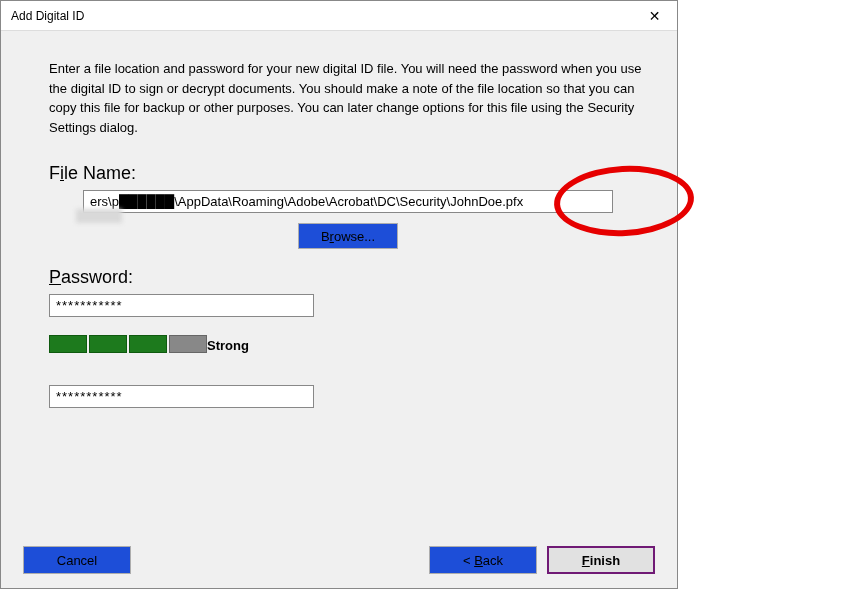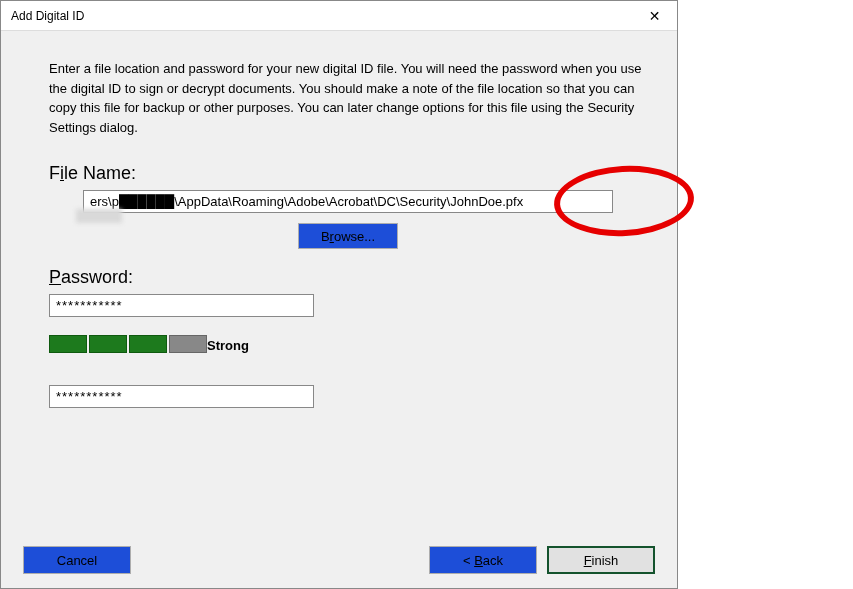--- a/index.html
+++ b/index.html
@@ -152,22 +152,23 @@
     }
     .footer-left {
       display: flex;
     }
     .footer-right {
       margin-left: auto;
       display: flex;
       gap: 10px;
     }
     .btn-primary {
-      border: 2px solid #14532d;
+      border: 2px solid #701a75;
       background: #e1e1e1;
+      font-weight: bold;
     }
     .footer .btn {
       min-width: 108px;
       height: 28px;
     }
     .red-circle {
       position: absolute;
       border: 6px solid #e60000;
       border-radius: 50%;
       pointer-events: none;

